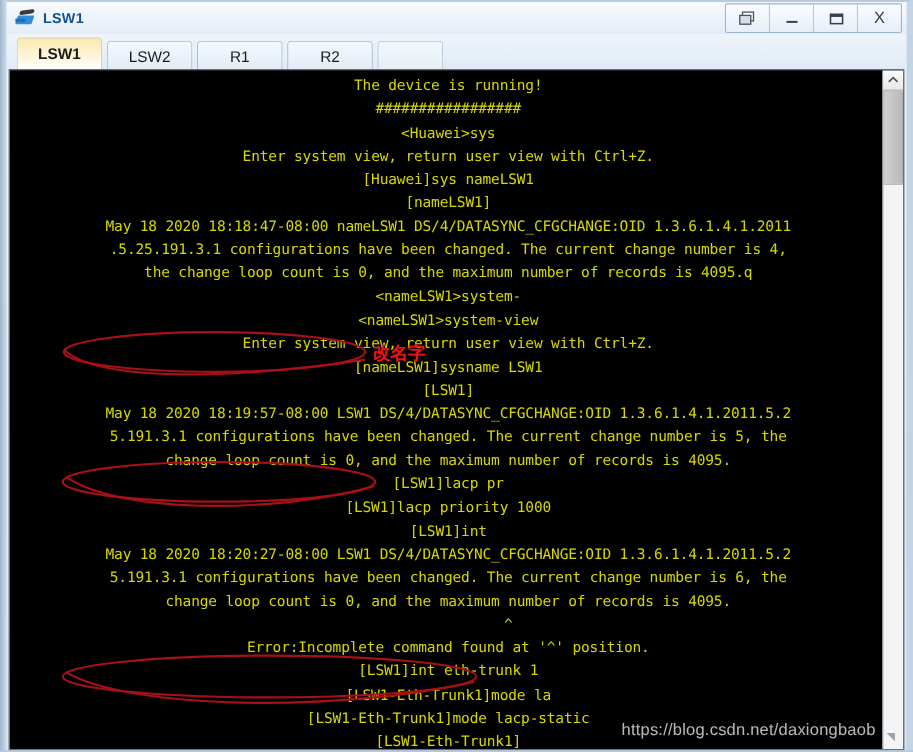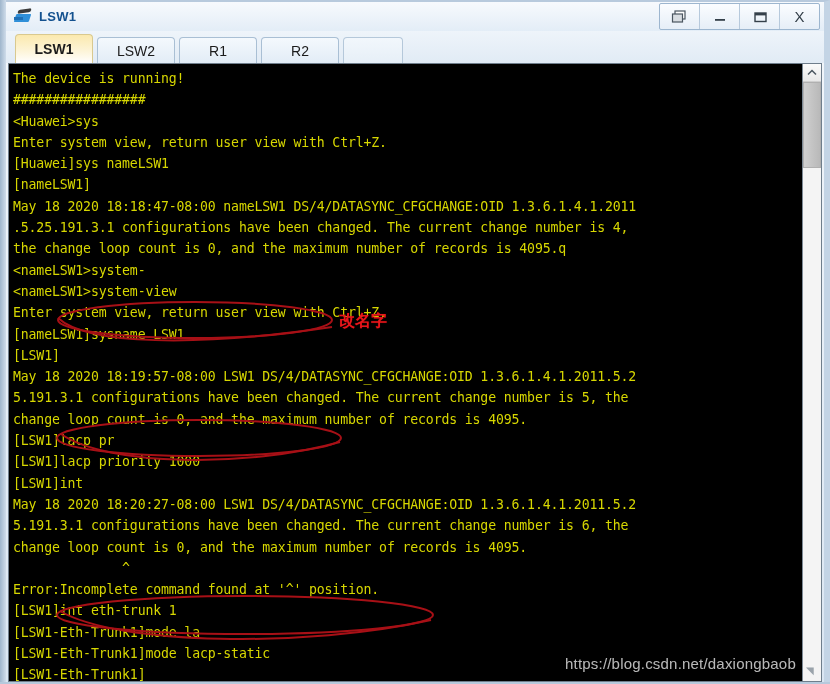--- a/index.html
+++ b/index.html
@@ -159,21 +159,21 @@
     box-sizing: border-box;
   }
   .term-lines {
     font-family: "DejaVu Sans Mono", "Liberation Mono", monospace;
     font-size: 13.2px;
     line-height: 21.3px;
     color: #d7d700;
     white-space: pre;
     letter-spacing: -0.15px;
   }
-  .term-lines div { height: 21.3px; }
+  .term-lines div { height: 21.3px; text-align: center; }
 
   
   .vscroll {
     width: 18px;
     flex: none;
     background: #f4f4f4;
     border-left: 1px solid #7d8a96;
     position: relative;
   }
   .vscroll .arrow-up {

